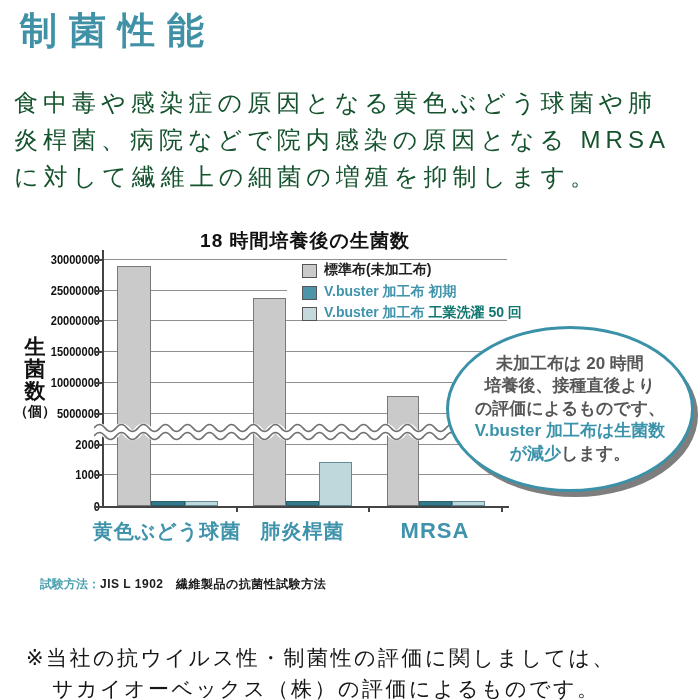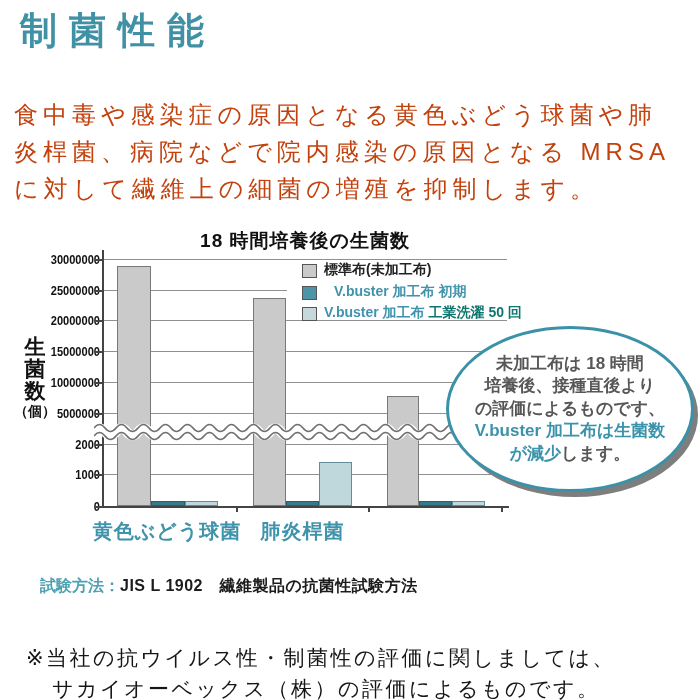--- a/index.html
+++ b/index.html
@@ -1,20 +1,20 @@
 <!DOCTYPE html>
 <html><head>
 <meta charset="utf-8">
 <style>
   html,body{margin:0;padding:0;background:#fff;}
   .page{position:relative;width:700px;height:700px;background:#fff;overflow:hidden;
         font-family:"Liberation Sans","DejaVu Sans",sans-serif;}
   .abs{position:absolute;}
   .page-title{left:20px;top:6px;font-size:37px;font-weight:bold;letter-spacing:12px;color:#4191a6;}
-  .intro{left:14px;top:96px;width:686px;font-size:24px;line-height:37px;letter-spacing:5px;color:#c2410c;}
+  .intro{left:14px;top:84px;width:686px;font-size:24px;line-height:37px;letter-spacing:5px;color:#14532d;}
   .chart-title{left:102px;top:228px;width:406px;text-align:center;font-size:19px;font-weight:bold;
                letter-spacing:1px;color:#111;}
   .y-axis-title{left:14px;top:336px;width:42px;text-align:center;font-weight:bold;color:#111;}
   .y-axis-title .kanji{font-size:21px;line-height:22px;}
   .y-axis-title .unit{font-size:14px;line-height:18px;}
   .ytick{width:70px;text-align:right;font-size:13.5px;font-weight:600;color:#111;
          transform:scaleX(.82);transform-origin:100% 50%;}
   .gridline{left:102px;height:1px;background:#909090;}
   .tickL{left:95px;width:7px;height:1.5px;background:#444;}
   .tickB{top:506px;width:1.5px;height:6px;background:#444;}
@@ -33,21 +33,21 @@
   .lg-black{color:#222;}
   .lg-teal{color:#3f93ab;}
   .lg-lightteal{color:#0f766e;}
   .cat-label{top:518px;text-align:center;font-size:20px;font-weight:bold;letter-spacing:1px;
              color:#3f93ab;z-index:3;}
   .callout{left:446px;top:326px;width:242px;height:160px;background:#fff;border:3.5px solid #3b92a8;
            border-radius:50%;box-shadow:5px 6px 0 -1px #7e7e7e;z-index:8;
            display:flex;flex-direction:column;justify-content:center;align-items:center;
            text-align:center;font-size:17px;font-weight:bold;line-height:22.5px;color:#575757;}
   .callout .teal{color:#3b93ab;}
-  .testmethod{left:40px;top:576px;font-size:16px;white-space:nowrap;}
+  .testmethod{left:40px;top:576px;font-size:12px;white-space:nowrap;}
   .tm-label{color:#4da2b2;font-weight:600;}
   .tm-value{color:#1c1c1c;font-weight:600;letter-spacing:.5px;}
   .footnote{left:26px;top:642px;font-size:21px;line-height:31px;letter-spacing:2.5px;color:#161616;}
   .footnote .fline2{padding-left:26px;}
 </style>
 </head>
 <body>
 
 <div class="page">
 
@@ -121,28 +121,29 @@
     </defs>
     <use href="#wv" stroke="#ffffff" stroke-width="10"></use>
     <use href="#wv" stroke="#707070" stroke-width="1.6" transform="translate(0,-4)"></use>
     <use href="#wv" stroke="#707070" stroke-width="1.6" transform="translate(0,4)"></use>
   </svg>
 
   <div class="abs legend-swatch sw-gray" style="left:302px;top:264px;"></div>
   <div class="abs legend-swatch sw-teal" style="left:302px;top:286px;"></div>
   <div class="abs legend-swatch sw-lightteal" style="left:302px;top:307px;"></div>
   <div class="abs legend-label lg-black" style="top:261px;">標準布(未加工布)</div>
-  <div class="abs legend-label lg-teal" style="top:283px;margin-left:10px;">V.buster 加工布  初期</div>
+  <div class="abs legend-label lg-teal" style="top:283px;">V.buster 加工布  初期</div>
   <div class="abs legend-label" style="top:304px;"><span class="lg-teal">V.buster 加工布 </span><span class="lg-lightteal">工業洗濯 50 回</span></div>
 
   <div class="abs cat-label" style="left:240px;width:125px;">肺炎桿菌</div>
   <div class="abs cat-label" style="left:92px;width:150px;">黄色ぶどう球菌</div>
+  <div class="abs cat-label" style="left:375px;width:120px;font-size:22px;">MRSA</div>
 
   <div class="abs callout">
-    <div>未加工布は 18 時間</div>
+    <div>未加工布は 20 時間</div>
     <div>培養後、接種直後より</div>
     <div>の評価によるものです、</div>
     <div class="teal">V.buster 加工布は生菌数</div>
     <div><span class="teal">が減少</span><span>します。</span></div>
   </div>
 
   <div class="abs testmethod">
     <span class="tm-label">試験方法：</span><span class="tm-value">JIS L 1902　繊維製品の抗菌性試験方法</span>
   </div>
 

